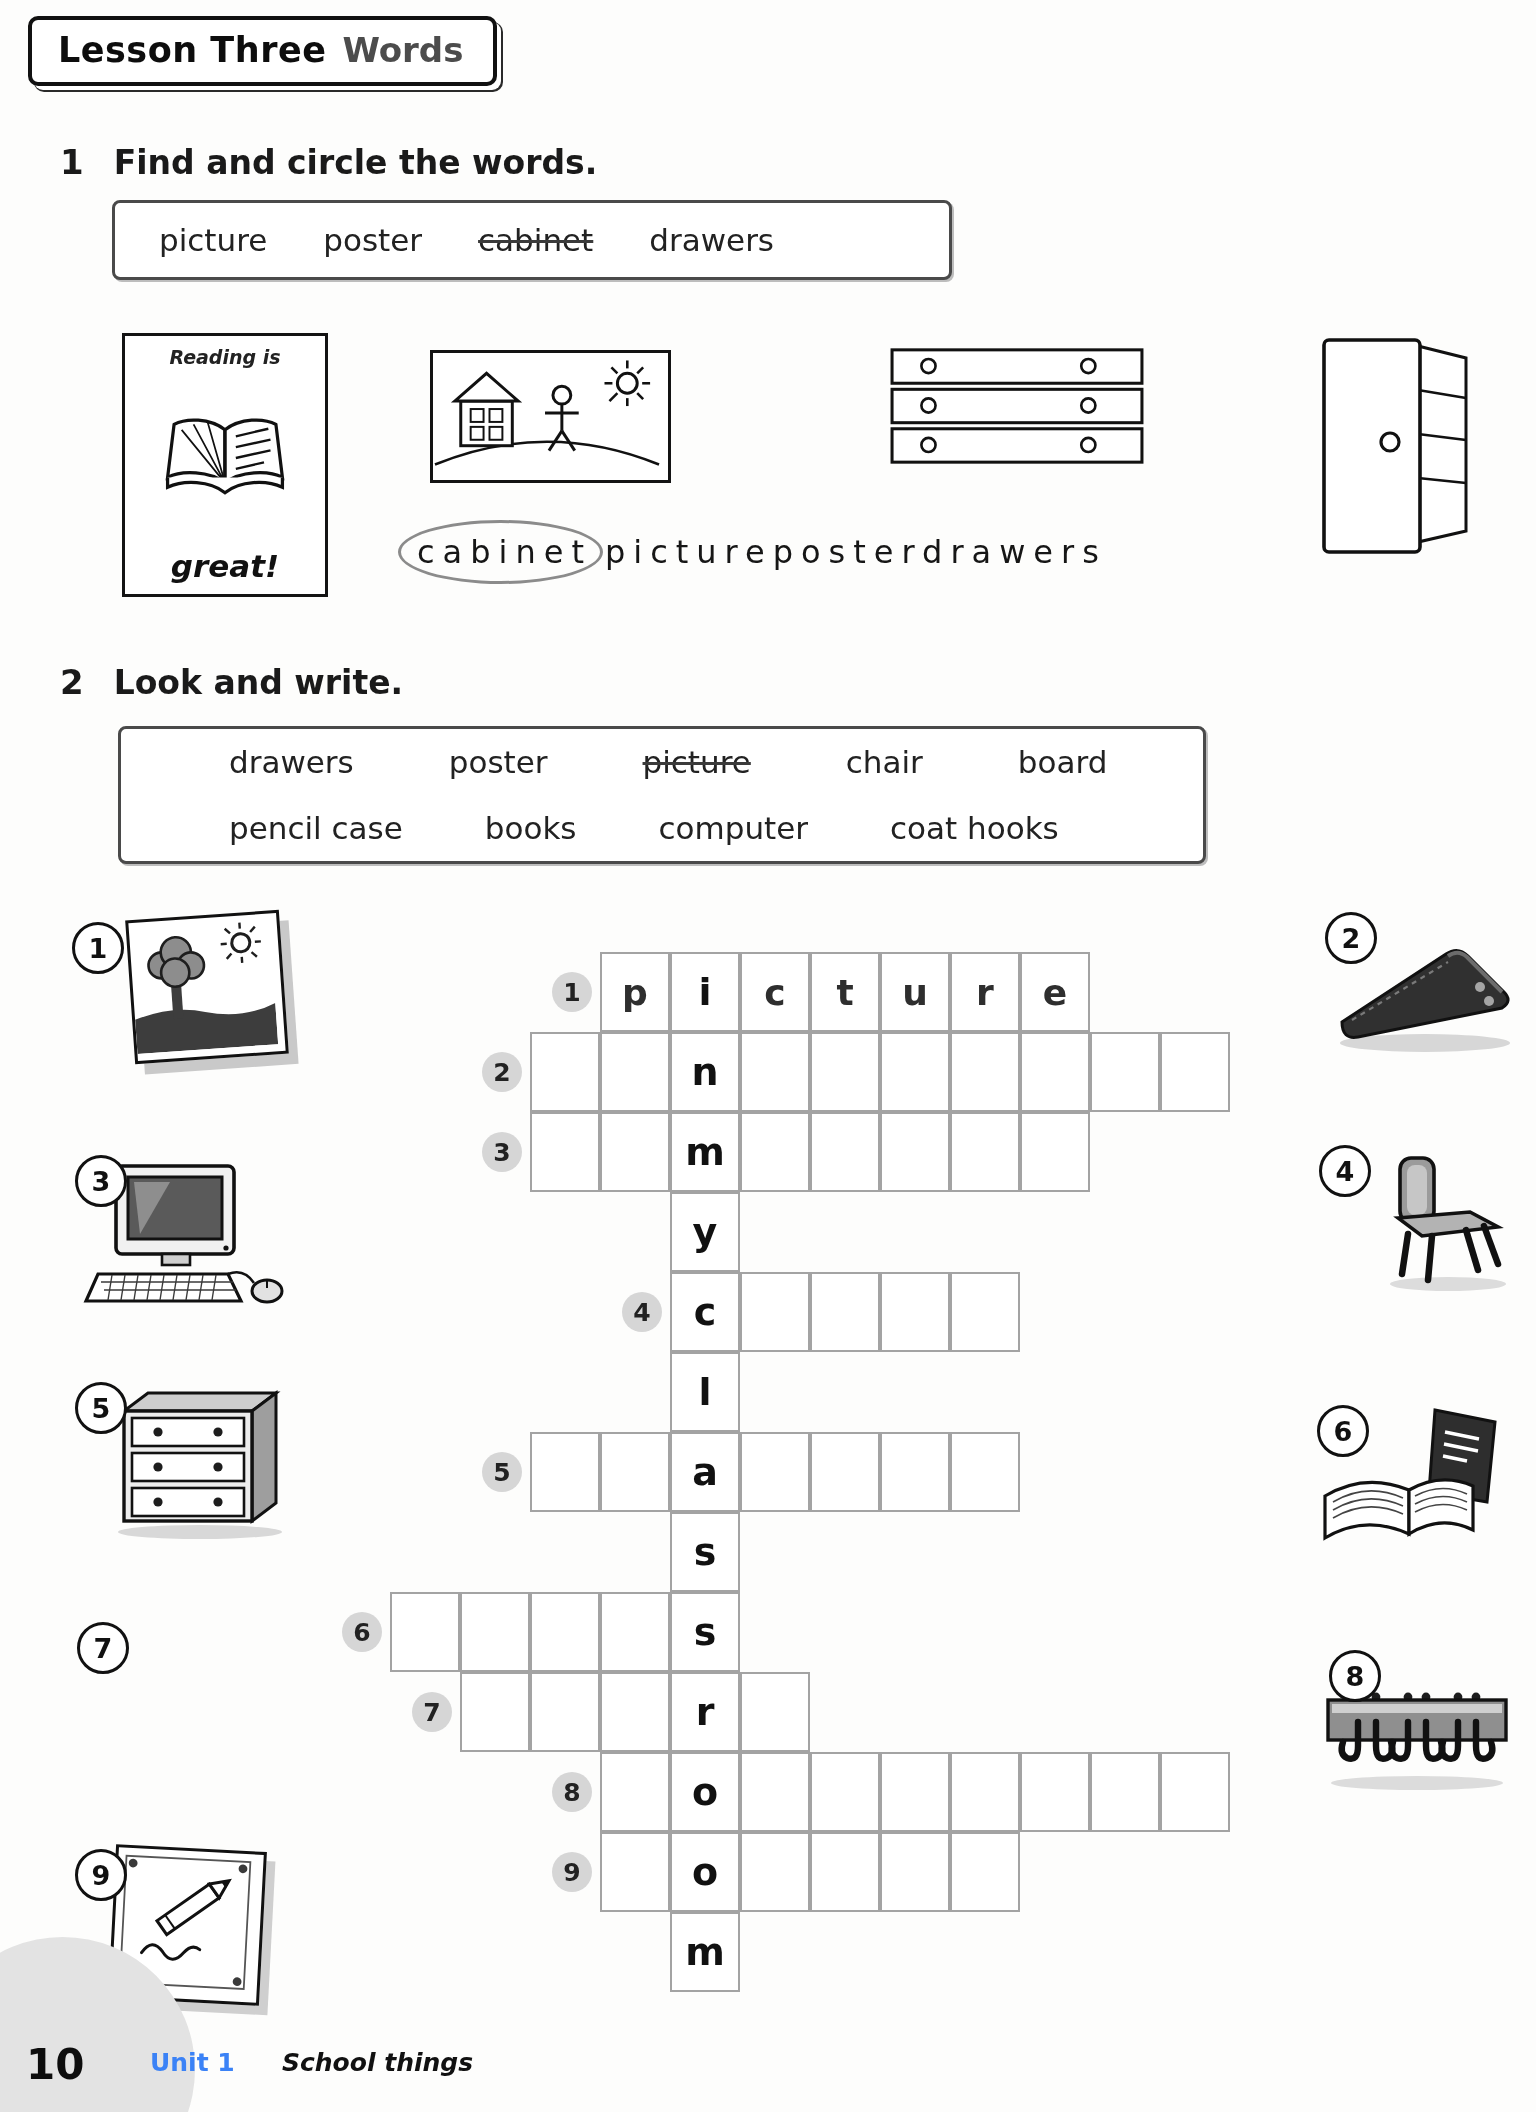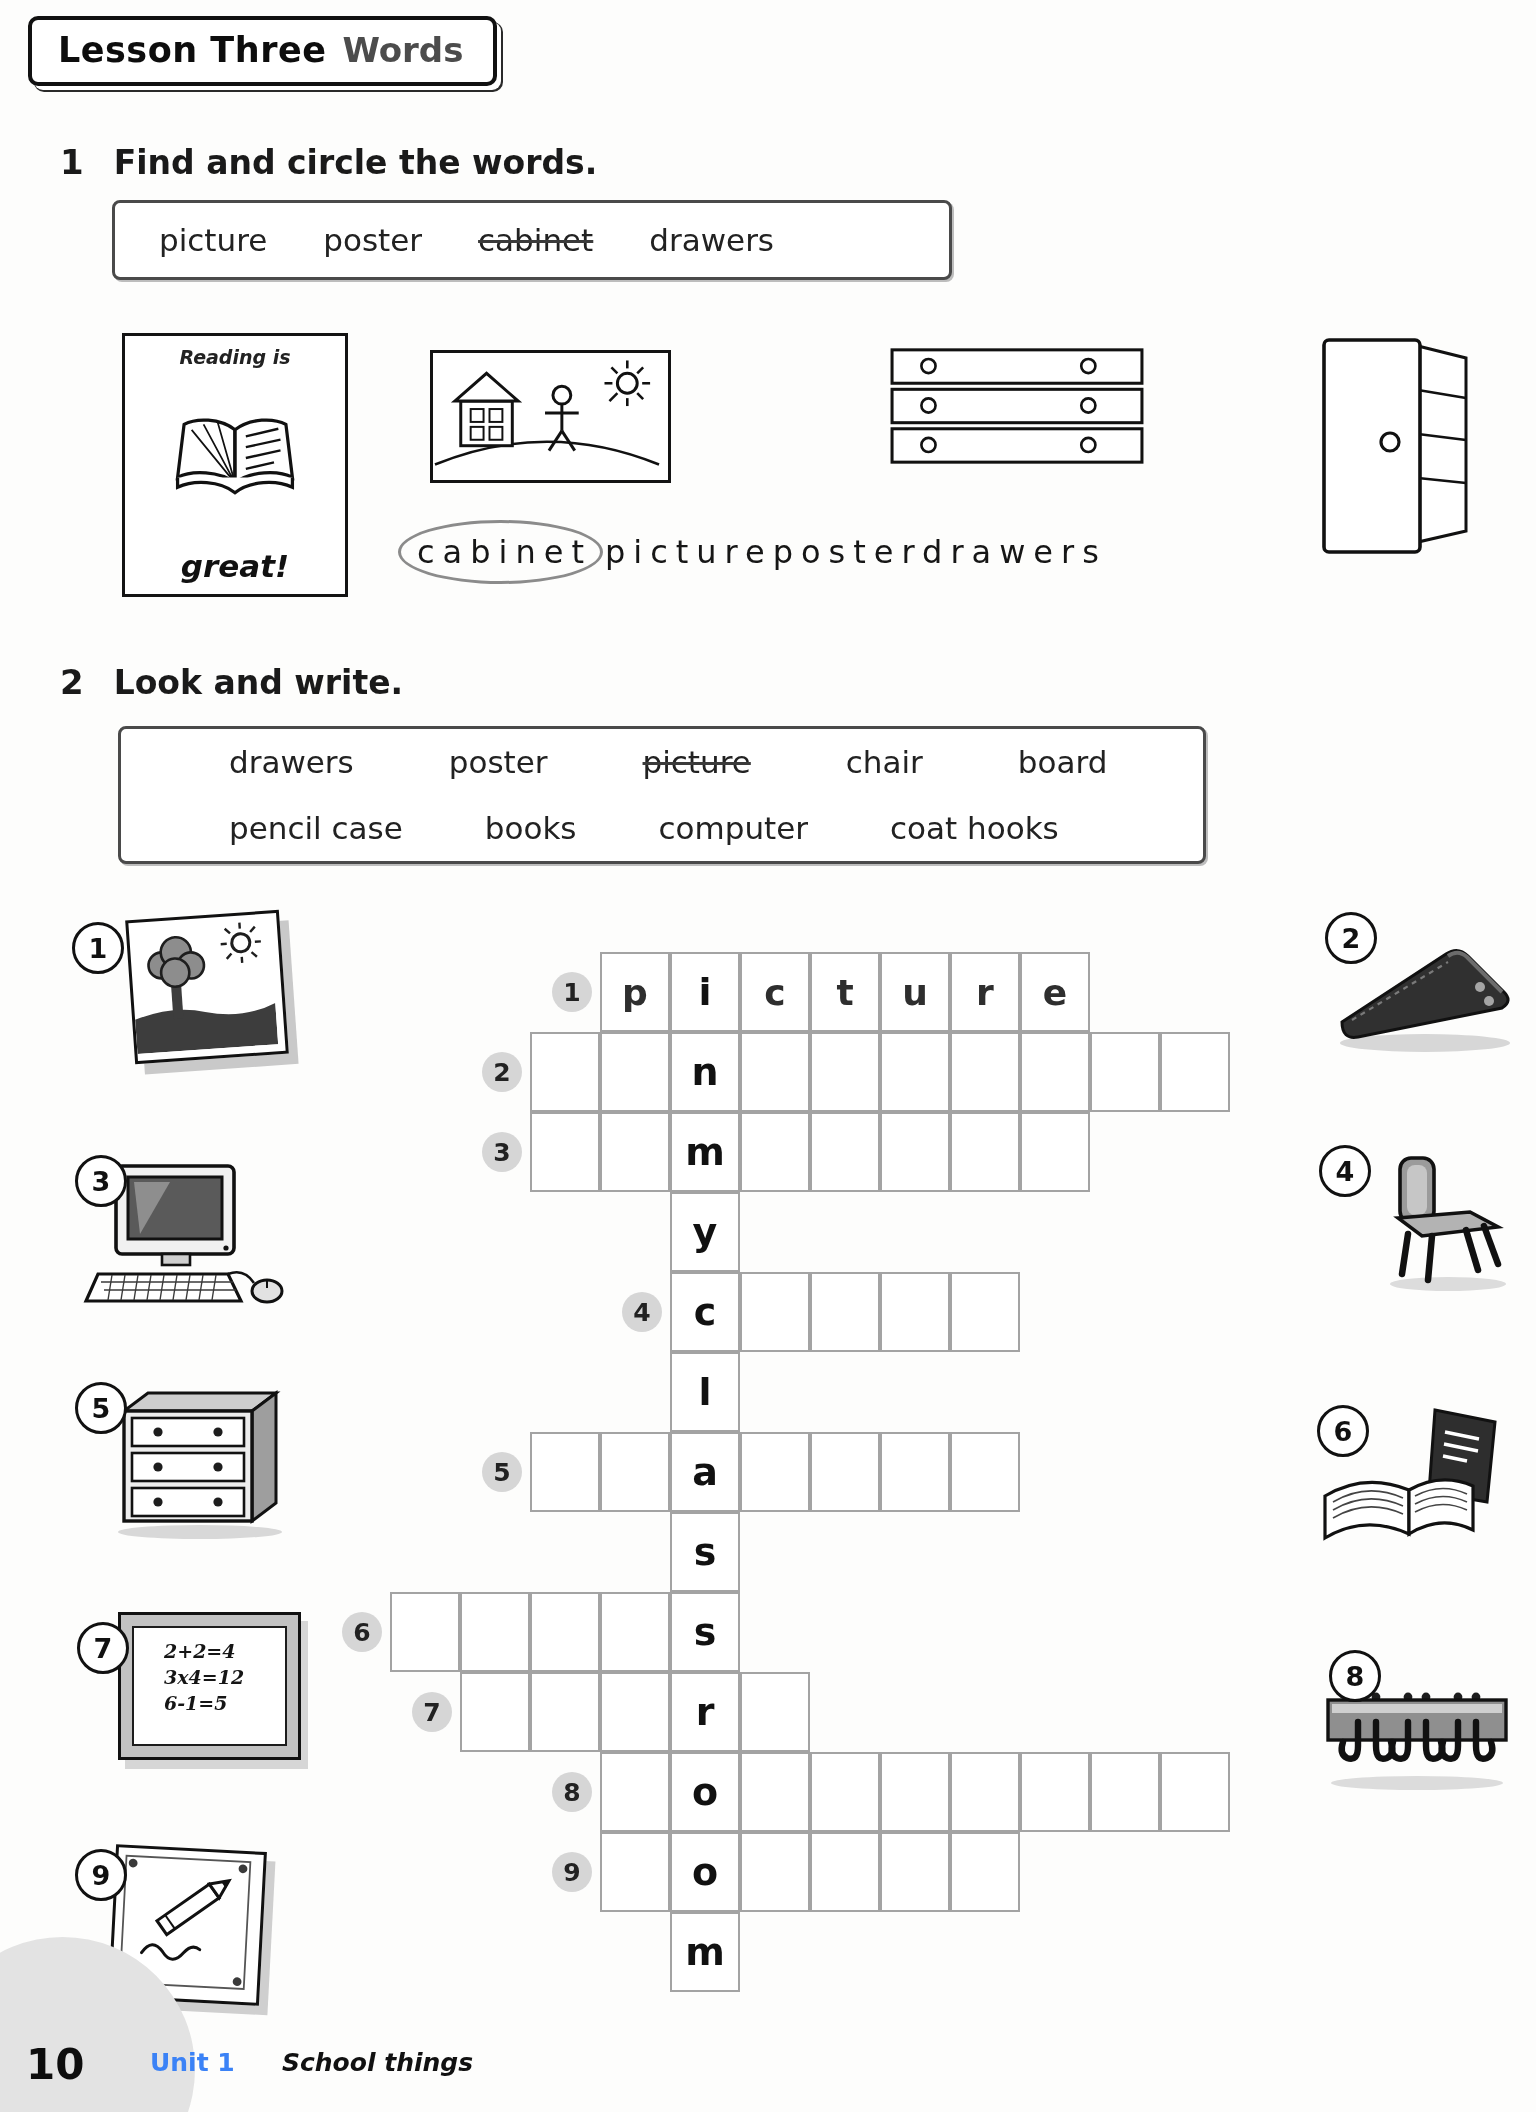--- a/index.html
+++ b/index.html
@@ -24,21 +24,21 @@
     position:absolute;border:3px solid #4a4a4a;border-radius:8px;background:#fff;
     box-shadow:2px 2px 0 0 #bdbdbd;
   }
   .bank-single{display:flex;align-items:center;gap:56px;padding-left:44px;}
   .bank-row{display:flex;align-items:center;height:50%;}
   .bank-word{font-size:31px;font-weight:500;color:#222;white-space:nowrap;}
   .struck{text-decoration:line-through;text-decoration-thickness:3px;text-decoration-color:#3b3b3b;}
   
   .fig{position:absolute;background:#fff;}
   .bordered{border:3.5px solid #131313;}
-  .book-fig{display:flex;flex-direction:column;align-items:center;justify-content:space-between;padding:10px 14px;}
+  .book-fig{display:flex;flex-direction:column;align-items:center;justify-content:space-between;padding:10px 4px;}
   .book-top{font-size:19px;font-style:italic;font-weight:600;color:#222;}
   .book-bottom{font-size:31px;font-weight:700;font-style:italic;color:#111;}
   
   .letters-line{position:absolute;display:flex;align-items:center;font-size:32px;font-weight:500;color:#161616;}
   .circled-word{border:3px solid #8b8b8b;border-radius:50%;padding:10px 8px 10px 16px;letter-spacing:8px;}
   .rest-letters{letter-spacing:8px;margin-left:2px;}
   
   .num-circle{
     position:absolute;width:46px;height:46px;border:3.5px solid #111;border-radius:50%;background:#fff;
     display:flex;align-items:center;justify-content:center;font-size:27px;font-weight:700;color:#111;z-index:3;
@@ -419,27 +419,20 @@
           <path d="M18 108 Q52 88 88 104"></path>
           <path d="M18 116 Q52 96 88 112"></path>
         <path d="M100 94 Q126 80 152 92"></path>
           <path d="M100 102 Q126 88 152 100"></path>
           <path d="M100 110 Q126 96 152 108"></path>
       </g>
     </svg>
   </div>
 
   <div class="num-circle" style="left:77px;top:1622px;">7</div>
-  <div class="board-outer" style="left:118px;top:1612px;width:155px;height:120px;">
-    <div class="board-inner">
-      <span class="board-line">2+2=4</span>
-      <span class="board-line">3x4=12</span>
-      <span class="board-line">6-1=5</span>
-    </div>
-  </div>
 
   <div class="num-circle" style="left:1329px;top:1650px;">8</div>
   <div class="fig" style="left:1322px;top:1682px;width:192px;height:112px;background:transparent;">
     <svg viewBox="0 0 190 110" width="190" height="110">
       <ellipse cx="95" cy="101" rx="86" ry="7" fill="#dcdcdc"></ellipse>
       <g fill="#1d1d1d">
         <circle cx="36" cy="15" r="4.4"></circle>
           <circle cx="54" cy="15" r="4.4"></circle>
         <circle cx="86" cy="15" r="4.4"></circle>
           <circle cx="104" cy="15" r="4.4"></circle>

